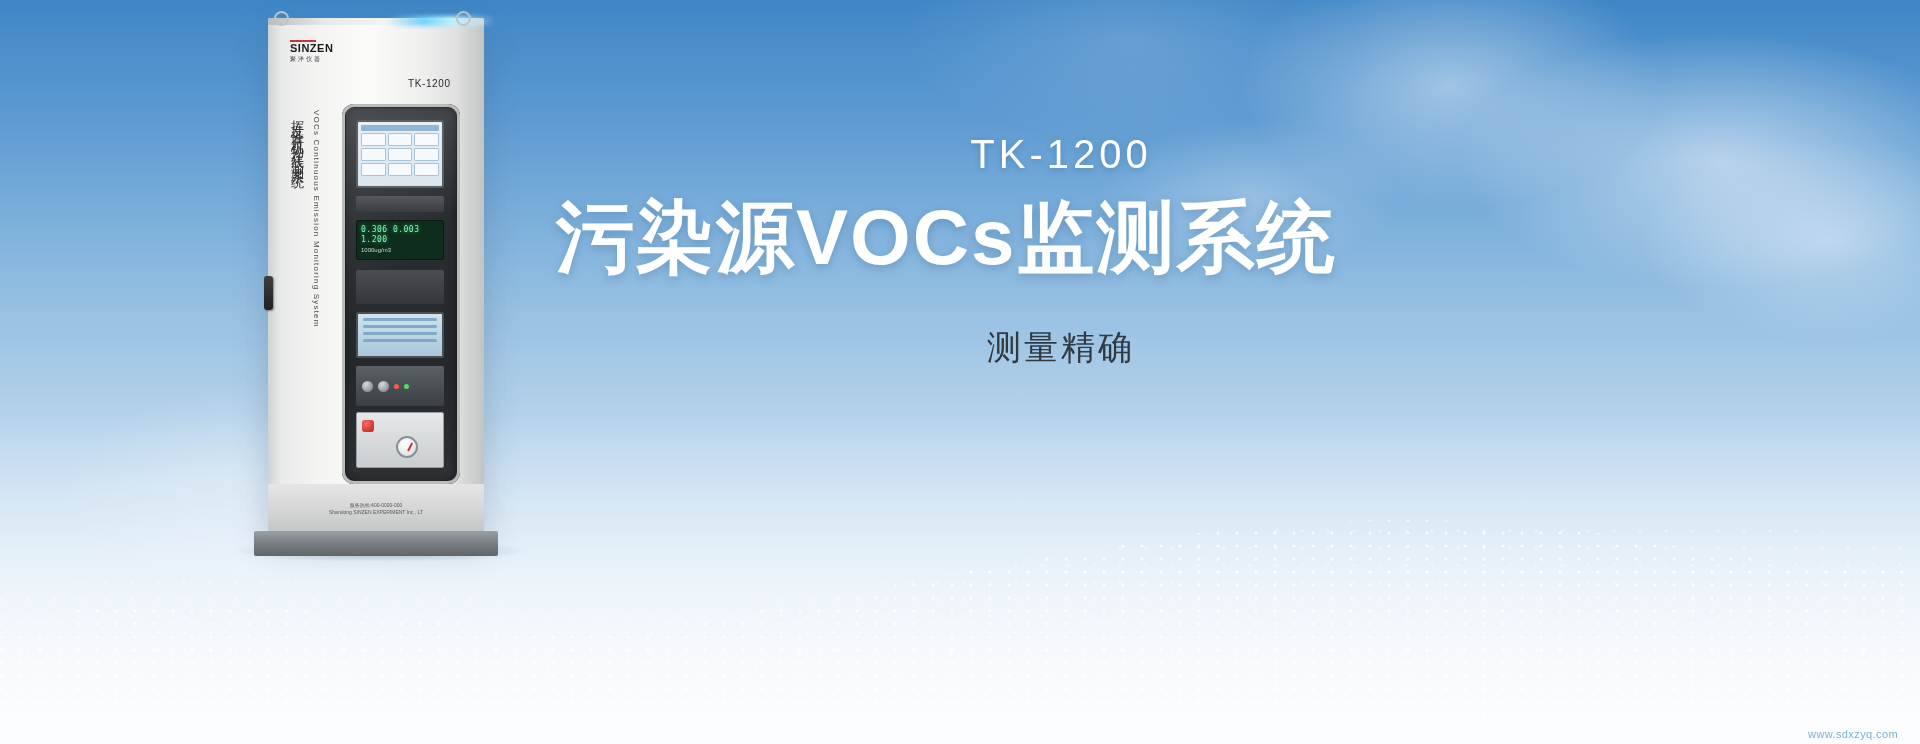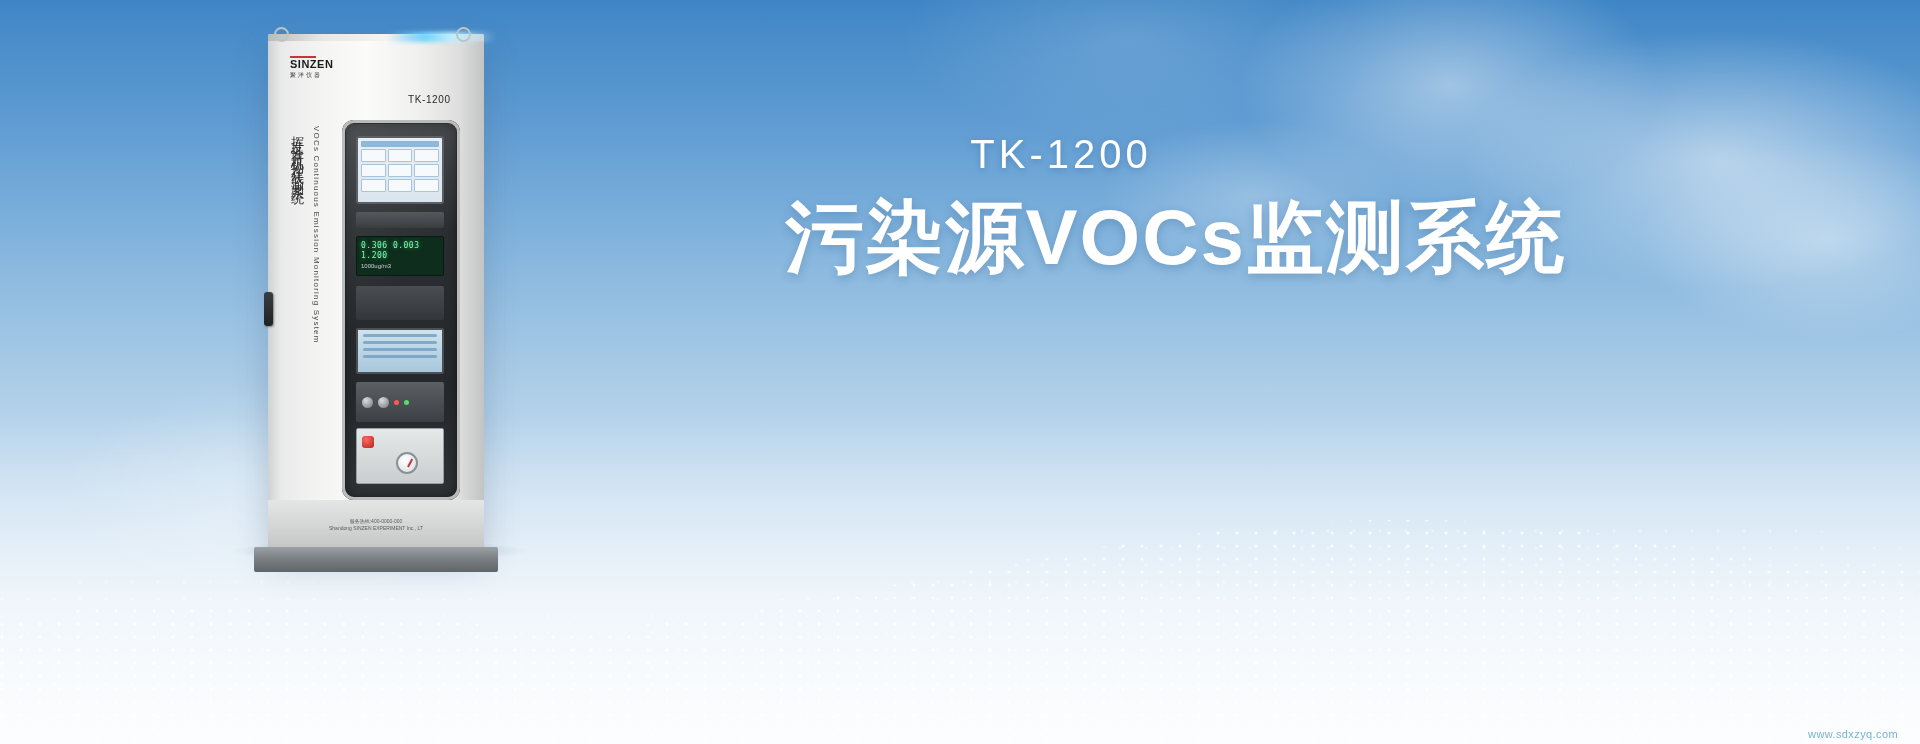--- a/index.html
+++ b/index.html
@@ -16,21 +16,21 @@
   .c3{left:1640px;top:140px;width:380px;height:200px;opacity:.5;}
   .c4{left:1100px;top:120px;width:300px;height:150px;opacity:.30;}
   .c5{left:900px;top:-60px;width:460px;height:200px;opacity:.20;}
   .c6{left:60px;top:380px;width:460px;height:220px;opacity:.35;}
   .haze{position:absolute;left:0;right:0;bottom:0;height:330px;
         background:linear-gradient(180deg,rgba(255,255,255,0) 0%,rgba(255,255,255,.55) 55%,rgba(255,255,255,.80) 100%);}
   
   .mesh{position:absolute;left:0;bottom:0;width:1920px;height:330px;opacity:.95;}
   .meshL{position:absolute;left:0;bottom:0;width:1920px;height:300px;opacity:.55;}
   
-  .cab{position:absolute;left:268px;top:34px;width:216px;height:514px;}
+  .cab{position:absolute;left:268px;top:18px;width:216px;height:514px;}
   .cab-body{position:absolute;inset:0;border-radius:2px;
     background:linear-gradient(90deg,#cfd2d3 0%,#e9eaea 6%,#f3f3f2 22%,#fbfbfa 46%,#f0f0ef 70%,#dedfde 88%,#c2c4c4 100%);
     box-shadow:0 14px 34px rgba(60,90,120,.28);}
   .cab-top{position:absolute;left:0;top:0;width:216px;height:7px;
     background:linear-gradient(90deg,#b9bcbd,#e6e7e7 25%,#f4f4f3 55%,#cdcfcf);border-radius:2px 2px 0 0;}
   .glow{position:absolute;left:118px;top:-2px;width:110px;height:10px;border-radius:6px;
     background:linear-gradient(90deg,rgba(90,200,255,0),#6fd3ff 35%,#bfeeff 60%,rgba(160,230,255,0));
     filter:blur(2px);}
   .ring{position:absolute;width:15px;height:15px;border:2px solid #bfc3c4;border-radius:50%;background:transparent;}
   .ring.l{left:6px;top:-7px;}
@@ -84,21 +84,21 @@
   .legend{position:absolute;left:20px;top:484px;width:176px;text-align:center;font-size:5px;color:#58595b;line-height:7px;}
   .base{position:absolute;left:-14px;top:513px;width:244px;height:25px;border-radius:2px;
         background:linear-gradient(180deg,#9aa0a3,#787e81 50%,#5f6568);}
   .shadow{position:absolute;left:230px;top:540px;width:300px;height:22px;border-radius:50%;
         background:radial-gradient(closest-side,rgba(60,90,120,.35),rgba(60,90,120,0));}
   
   .hero{position:absolute;left:556px;top:132px;width:1010px;}
   .hero .model-big{font-size:40px;color:#ffffff;letter-spacing:4px;text-align:center;
         font-weight:400;text-shadow:0 2px 6px rgba(20,60,100,.25);}
   .hero h1{margin:18px 0 0 0;font-size:78px;line-height:84px;font-weight:700;color:#ffffff;
-        letter-spacing:2px;text-align:right;text-shadow:0 3px 10px rgba(20,60,100,.22);}
+        letter-spacing:2px;text-align:left;text-shadow:0 3px 10px rgba(20,60,100,.22);}
   .feat{margin-top:46px;display:flex;justify-content:center;gap:72px;}
   .feat span{font-size:34px;letter-spacing:3px;color:#2f3a44;font-weight:400;}
   .wm{position:absolute;right:22px;bottom:4px;font-size:11px;color:#7bb0cf;letter-spacing:.4px;}
 </style>
 </head>
 <body>
 
 <div class="stage">
 
   <div class="cloud c5"></div>
@@ -218,17 +218,18 @@
       <div>服务热线:400-0000-000</div>
       <div>Shandong SINZEN EXPERIMENT Inc., LT</div>
     </div>
     <div class="base"></div>
   </div>
 
   <div class="hero">
     <div class="model-big">TK-1200</div>
     <h1>污染源VOCs监测系统</h1>
     <div class="feat">
+      <span>测量精确</span>
     </div>
   </div>
 
   <div class="wm">www.sdxzyq.com</div>
 </div>
 
 </body></html>

